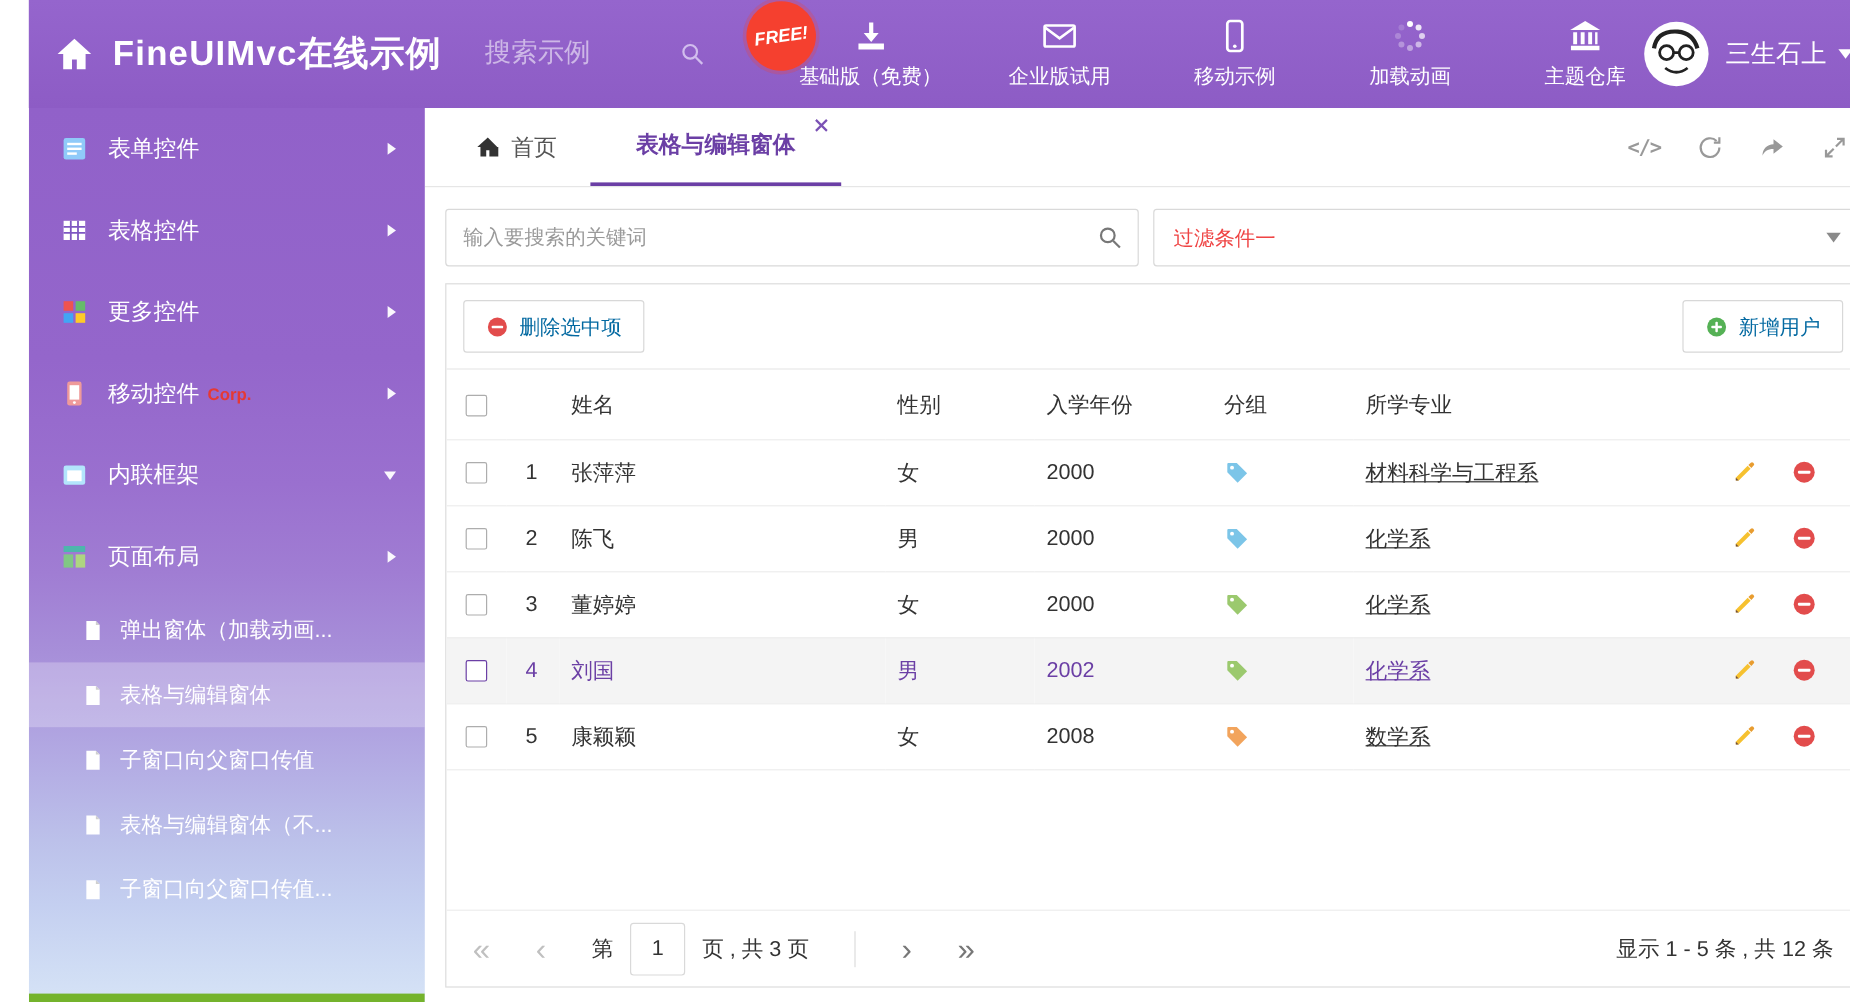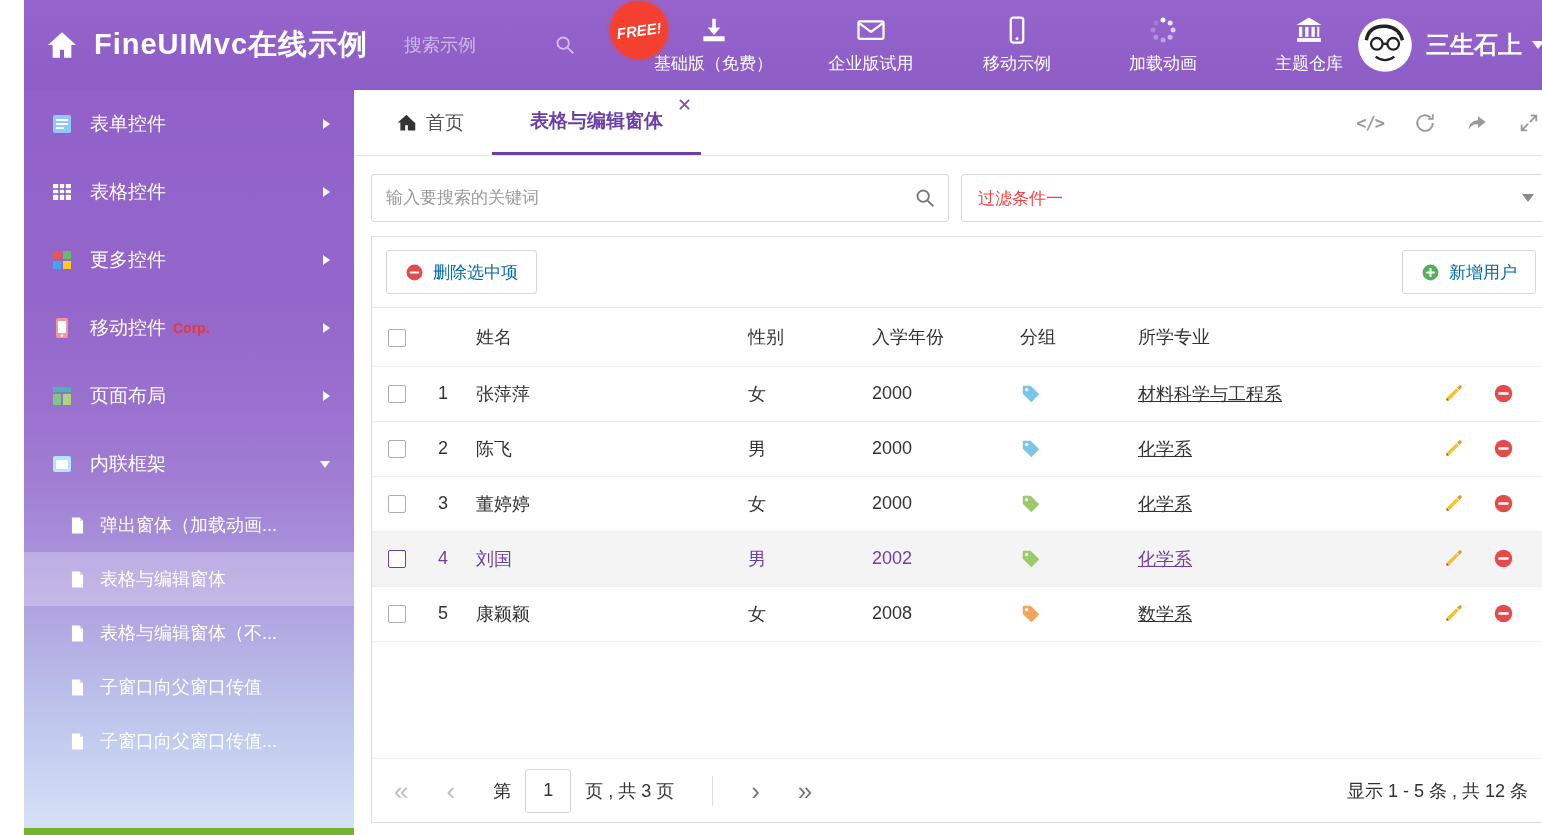--- a/index.html
+++ b/index.html
@@ -5,32 +5,32 @@
   * { margin:0; padding:0; box-sizing:border-box; }
   html,body { width:1542px; height:835px; overflow:hidden; }
   body { font-family:"Liberation Sans","DejaVu Sans",sans-serif; background:#fff; }
   .app { width:100%; height:100%; display:flex; flex-direction:column;margin-left:24px; }
 
   
   .topbar { flex:0 0 90px; background:linear-gradient(180deg,#9565cd,#8d5cc5); display:flex; align-items:center; padding:0 22px; color:#fff; position:relative; }
   .logo-icon svg { width:32px; height:32px; display:block; }
   .app-title { font-size:29px; font-weight:bold; margin-left:16px; letter-spacing:1px; white-space:nowrap; }
   .header-search { margin-left:36px; width:205px; position:relative; }
-  .header-search input { width:100%; height:36px; background:transparent; border:none; outline:none; color:#fff; font-size:18px; padding-right:34px; font-family:Liberation Sans, sans-serif; }
+  .header-search input { width:100%; height:36px; background:transparent; border:none; outline:none; color:#fff; font-size:22px; padding-right:34px; font-family:Liberation Mono, monospace; }
   .header-search input::placeholder { color:rgba(255,255,255,.55); }
   .hs-icon { position:absolute; right:6px; top:7px; }
   .hs-icon svg { width:22px; height:22px; display:block; opacity:.9; }
   .header-nav { display:flex; gap:50px; margin-left:72px; }
   .hnav-item { display:flex; flex-direction:column; align-items:center; min-width:96px; cursor:pointer; position:relative; }
   .hnav-icon svg { width:30px; height:30px; display:block; }
   .hnav-label { font-size:17px; margin-top:7px; white-space:nowrap; }
   .free-badge { position:absolute; left:-44px; top:-14px; width:58px; height:58px; border-radius:50%; background:#f5402f; color:#fff; display:flex; align-items:center; justify-content:center; font-size:15px; font-weight:bold; font-style:italic; transform:rotate(-8deg); box-shadow:0 0 0 3px rgba(245,64,47,.25); z-index:3; }
   .user-area { margin-left:auto; display:flex; align-items:center; cursor:pointer; }
   .avatar svg { width:56px; height:56px; display:block; }
-  .user-name { font-size:24px; margin-left:13px; white-space:nowrap;font-weight:bold; }
+  .user-name { font-size:21px; margin-left:13px; white-space:nowrap; }
   .caret-down { margin-left:10px; width:0; height:0; border-top:8px solid #fff; border-left:6px solid transparent; border-right:6px solid transparent; }
 
   
   .body-row { flex:1; display:flex; overflow:hidden; }
 
   
   .sidebar { flex:0 0 330px; position:relative; overflow:hidden; color:#fff;
     background:linear-gradient(180deg,#9161c9 0%,#9466cb 28%,#9a70cf 42%,#a07dd3 52%,#a78fd9 61%,#ae9fdf 68%,#b5b0e5 75%,#bcc1ea 82%,#c4cff0 89%,#cfdcf4 96%,#d6e3f6 100%); }
   .side-item { height:68px; display:flex; align-items:center; padding:0 24px 0 26px; font-size:19px; cursor:pointer; white-space:nowrap; }
   .side-icon svg { width:24px; height:24px; display:block; }
@@ -250,38 +250,38 @@
               <circle cx="12" cy="19.5" r="1.2" fill="#fff"></circle>
             </svg>
         </span>
         <span class="side-label">移动控件</span>
         <span class="corp-badge">Corp.</span>
         <span class="tri-right"></span>
       </div>
       <div class="side-item">
         <span class="side-icon">
           <svg viewBox="0 0 24 24">
+              <rect x="3" y="4" width="18" height="16" rx="2" fill="#b3e5fc"></rect>
+              <rect x="6" y="8" width="12" height="9" fill="#fff"></rect>
+            </svg>
+        </span>
+        <span class="side-label">内联框架</span>
+        <span class="tri-down"></span>
+      </div>
+      <div class="side-item">
+        <span class="side-icon">
+          <svg viewBox="0 0 24 24">
               <rect x="3" y="3" width="18" height="5" fill="#4db6ac"></rect>
               <rect x="3" y="10" width="8" height="11" fill="#81c784"></rect>
               <rect x="13" y="10" width="8" height="11" fill="#aed581"></rect>
             </svg>
         </span>
         <span class="side-label">页面布局</span>
         <span class="tri-right"></span>
       </div>
-      <div class="side-item">
-        <span class="side-icon">
-          <svg viewBox="0 0 24 24">
-              <rect x="3" y="4" width="18" height="16" rx="2" fill="#b3e5fc"></rect>
-              <rect x="6" y="8" width="12" height="9" fill="#fff"></rect>
-            </svg>
-        </span>
-        <span class="side-label">内联框架</span>
-        <span class="tri-down"></span>
-      </div>
 
       <div class="side-child">
         <span class="side-icon">
           <svg viewBox="0 0 24 24">
               <path d="M5 2h10l4 4v16H5z" fill="#fff"></path>
               <path d="M15 2v4h4z" fill="#cfcfcf"></path>
             </svg>
         </span>
         <span class="side-label">弹出窗体（加载动画...</span>
       </div>
@@ -294,30 +294,30 @@
         </span>
         <span class="side-label">表格与编辑窗体</span>
       </div>
       <div class="side-child">
         <span class="side-icon">
           <svg viewBox="0 0 24 24">
               <path d="M5 2h10l4 4v16H5z" fill="#fff"></path>
               <path d="M15 2v4h4z" fill="#cfcfcf"></path>
             </svg>
         </span>
-        <span class="side-label">表格与编辑窗体（不...</span>
+        <span class="side-label">子窗口向父窗口传值</span>
       </div>
       <div class="side-child">
         <span class="side-icon">
           <svg viewBox="0 0 24 24">
               <path d="M5 2h10l4 4v16H5z" fill="#fff"></path>
               <path d="M15 2v4h4z" fill="#cfcfcf"></path>
             </svg>
         </span>
-        <span class="side-label">子窗口向父窗口传值</span>
+        <span class="side-label">表格与编辑窗体（不...</span>
       </div>
       <div class="side-child">
         <span class="side-icon">
           <svg viewBox="0 0 24 24">
               <path d="M5 2h10l4 4v16H5z" fill="#fff"></path>
               <path d="M15 2v4h4z" fill="#cfcfcf"></path>
             </svg>
         </span>
         <span class="side-label">子窗口向父窗口传值...</span>
       </div>

